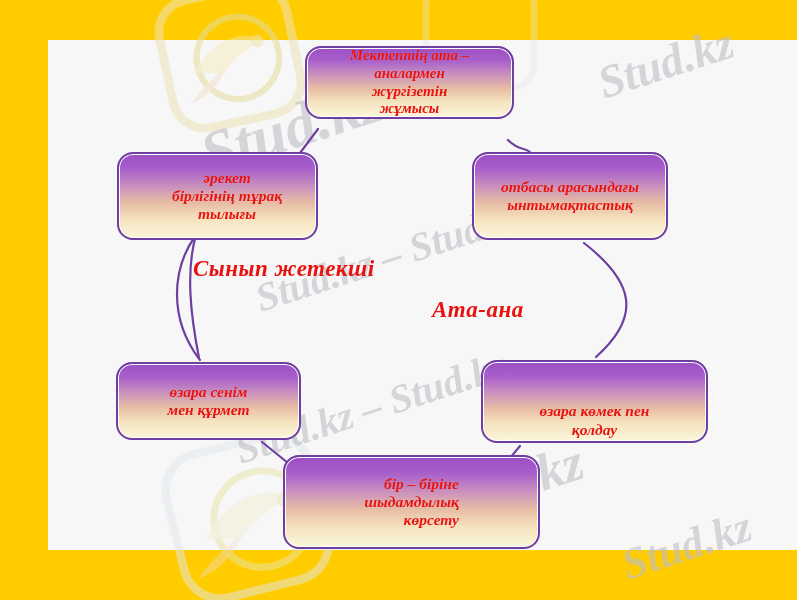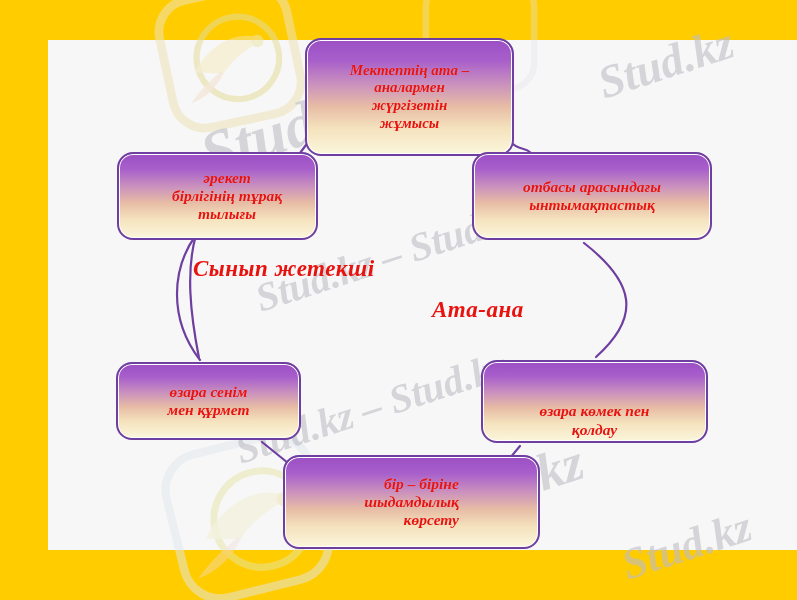--- a/index.html
+++ b/index.html
@@ -41,23 +41,23 @@
     font-weight:bold;
     font-style:italic;
     font-size:15.5px;
     line-height:1.18;
     text-shadow:0 0 1px rgba(255,255,255,.35);
     padding:2px 8px;
     white-space:pre-line;
   }
 
   
-  #node-top      {left:305px;top:38px;width:209px;height:118px;}
+  #node-top      {left:305px;top:46px;width:209px;height:73px;}
   #node-top .label{font-size:15px;}
-  #node-right-top{left:472px;top:152px;width:240px;height:88px;}
+  #node-right-top{left:472px;top:152px;width:196px;height:88px;}
   #node-left-top {left:117px;top:152px;width:201px;height:88px;padding-left:19px;}
   #node-left-bot {left:116px;top:362px;width:185px;height:78px;}
   #node-right-bot{left:481px;top:360px;width:227px;height:83px;align-items:flex-end;}
   #node-bottom   {left:283px;top:455px;width:257px;height:94px;text-align:right;}
 
   
   .center-text{position:absolute;color:#E8120E;font-weight:bold;font-style:italic;
                white-space:nowrap;text-shadow:0 0 1px rgba(255,255,255,.3);}
   #center-role  {left:193px;top:256px;font-size:23px;letter-spacing:.5px;}
   #center-parent{left:432px;top:297px;font-size:23px;letter-spacing:.5px;}

